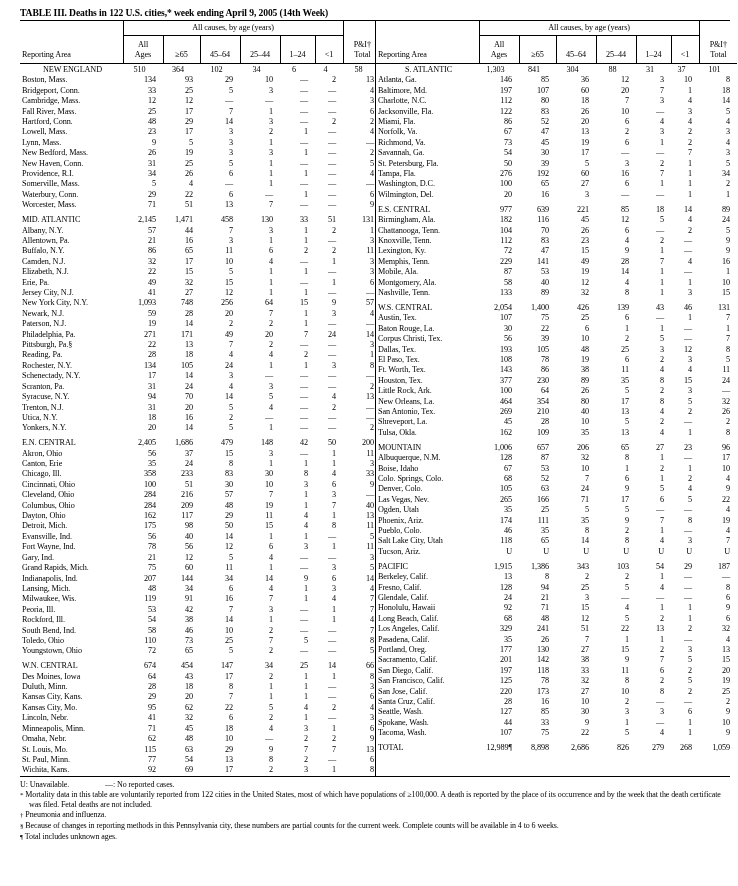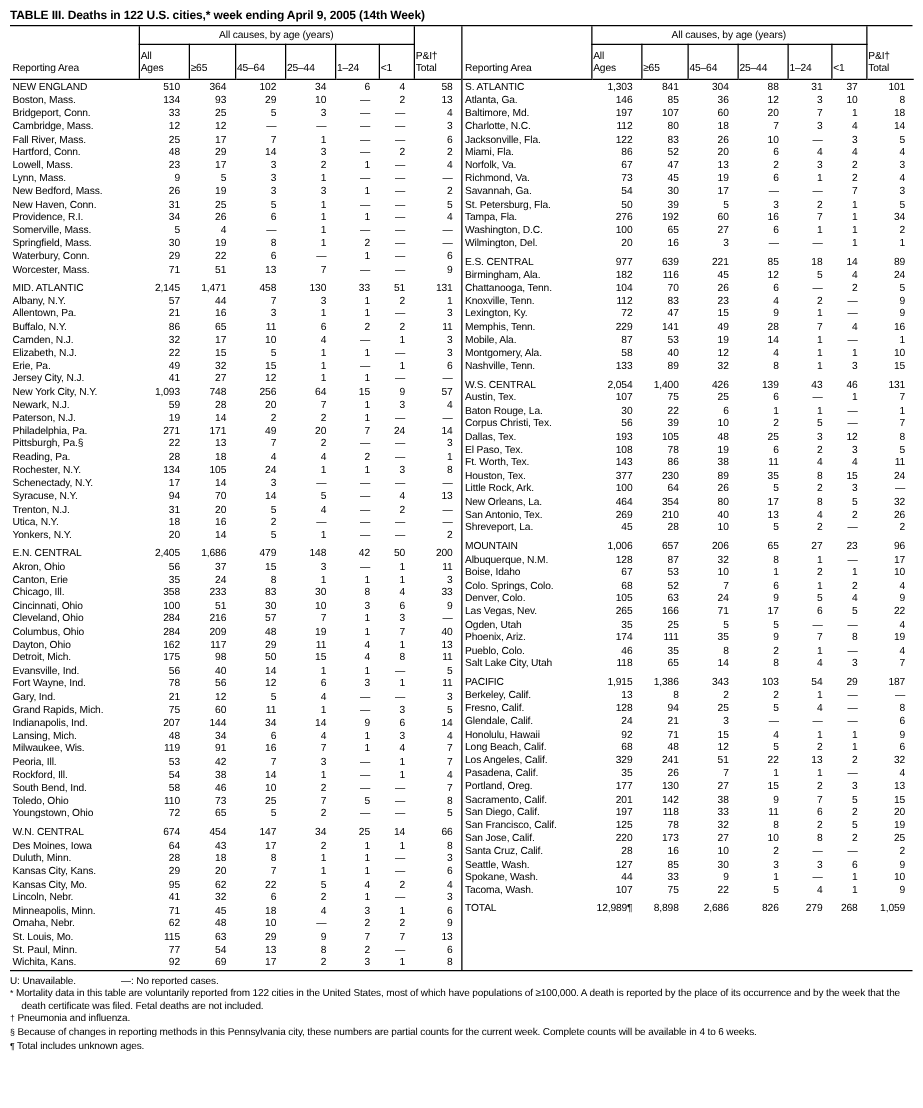--- a/index.html
+++ b/index.html
@@ -1,50 +1,50 @@
 <!DOCTYPE html>
 <html><head>
 <meta charset="utf-8">
 <style>
   html,body { margin:0; padding:0; }
   body {
     width:738px; height:886px; background:#ffffff; color:#000000;
     font-family:"Liberation Sans", sans-serif;
     -webkit-font-smoothing:antialiased;
   }
-  .page { padding:4px 8px 0 8px; }
+  .page { padding:4px 8px 0 20px;font-family:Liberation Serif, serif; }
   .title {
     font-size:9.6px; font-weight:bold; letter-spacing:-0.1px;
     padding:3px 0 2px 0;
   }
   .table-wrap {
     display:flex; align-items:stretch;
     border-top:1px solid #000; border-bottom:1px solid #000;
   }
   .half { width:50%; }
   .half.left { border-right:1px solid #000; }
   table { border-collapse:collapse; table-layout:fixed; width:100%; }
   td { font-size:8.2px; line-height:10.4px; letter-spacing:-0.1px; }
   
   thead td { line-height:10px; }
   td.h-group {
     text-align:center; border-left:1px solid #000; border-right:1px solid #000;
     border-bottom:1px solid #000; padding:2px 0;margin-top:36px;
   }
   tr.hdr2 td {
-    vertical-align:bottom; white-space:pre-line;
+    vertical-align:bottom; text-align:center; white-space:pre-line;
     border-bottom:1px solid #000; padding:2px 1px 3px 1px; height:22px;
   }
   tr.hdr2 td.h-area { text-align:left; padding-left:2px;margin-left:20px; }
   tr.hdr2 td.hc { border-left:1px solid #000; }
   
   tbody td { white-space:nowrap; text-align:right; padding:0 7px 0 0; }
   tbody td.area-cell { text-align:left; padding:0 0 0 2px; }
   tbody tr.spacer td { height:4.5px; line-height:4.5px; padding:0; }
-  tbody tr:first-child td { padding-top:1px; }
+  tbody tr:first-child td { padding-top:1px;text-align:center; }
   
   .foot { margin-top:3px; font-size:8px; line-height:9.8px; letter-spacing:-0.1px; }
   .legend span.l2 { margin-left:34px; }
   .fn { padding-left:9px; text-indent:-9px; }
   .fn .fn-marker { font-size:7px; }
 </style>
 </head>
 <body>
 
 <div class="page">
@@ -198,30 +198,20 @@
               <td class="area-cell">Somerville, Mass.</td>
               <td class="value-cell">5</td>
               <td class="value-cell">4</td>
               <td class="value-cell">—</td>
               <td class="value-cell">1</td>
               <td class="value-cell">—</td>
               <td class="value-cell">—</td>
               <td class="value-cell">—</td>
             </tr>
             <tr>
-              <td class="area-cell">Springfield, Mass.</td>
-              <td class="value-cell">30</td>
-              <td class="value-cell">19</td>
-              <td class="value-cell">8</td>
-              <td class="value-cell">1</td>
-              <td class="value-cell">2</td>
-              <td class="value-cell">—</td>
-              <td class="value-cell">—</td>
-            </tr>
-            <tr>
               <td class="area-cell">Waterbury, Conn.</td>
               <td class="value-cell">29</td>
               <td class="value-cell">22</td>
               <td class="value-cell">6</td>
               <td class="value-cell">—</td>
               <td class="value-cell">1</td>
               <td class="value-cell">—</td>
               <td class="value-cell">6</td>
             </tr>
             <tr>
@@ -389,20 +379,30 @@
             </tr>
             <tr>
               <td class="area-cell">Schenectady, N.Y.</td>
               <td class="value-cell">17</td>
               <td class="value-cell">14</td>
               <td class="value-cell">3</td>
               <td class="value-cell">—</td>
               <td class="value-cell">—</td>
               <td class="value-cell">—</td>
               <td class="value-cell">—</td>
+            </tr>
+            <tr>
+              <td class="area-cell">Scranton, Pa.</td>
+              <td class="value-cell">31</td>
+              <td class="value-cell">24</td>
+              <td class="value-cell">4</td>
+              <td class="value-cell">3</td>
+              <td class="value-cell">—</td>
+              <td class="value-cell">—</td>
+              <td class="value-cell">2</td>
             </tr>
             <tr>
               <td class="area-cell">Syracuse, N.Y.</td>
               <td class="value-cell">94</td>
               <td class="value-cell">70</td>
               <td class="value-cell">14</td>
               <td class="value-cell">5</td>
               <td class="value-cell">—</td>
               <td class="value-cell">4</td>
               <td class="value-cell">13</td>
@@ -1138,20 +1138,30 @@
             <tr>
               <td class="area-cell">Shreveport, La.</td>
               <td class="value-cell">45</td>
               <td class="value-cell">28</td>
               <td class="value-cell">10</td>
               <td class="value-cell">5</td>
               <td class="value-cell">2</td>
               <td class="value-cell">—</td>
               <td class="value-cell">2</td>
             </tr>
+            <tr>
+              <td class="area-cell">Tulsa, Okla.</td>
+              <td class="value-cell">162</td>
+              <td class="value-cell">109</td>
+              <td class="value-cell">35</td>
+              <td class="value-cell">13</td>
+              <td class="value-cell">4</td>
+              <td class="value-cell">1</td>
+              <td class="value-cell">8</td>
+            </tr>
             <tr class="spacer">
               <td colspan="8"></td>
             </tr>
             <tr>
               <td class="area-cell">MOUNTAIN</td>
               <td class="value-cell">1,006</td>
               <td class="value-cell">657</td>
               <td class="value-cell">206</td>
               <td class="value-cell">65</td>
               <td class="value-cell">27</td>
@@ -1240,20 +1250,30 @@
             </tr>
             <tr>
               <td class="area-cell">Salt Lake City, Utah</td>
               <td class="value-cell">118</td>
               <td class="value-cell">65</td>
               <td class="value-cell">14</td>
               <td class="value-cell">8</td>
               <td class="value-cell">4</td>
               <td class="value-cell">3</td>
               <td class="value-cell">7</td>
+            </tr>
+            <tr>
+              <td class="area-cell">Tucson, Ariz.</td>
+              <td class="value-cell">U</td>
+              <td class="value-cell">U</td>
+              <td class="value-cell">U</td>
+              <td class="value-cell">U</td>
+              <td class="value-cell">U</td>
+              <td class="value-cell">U</td>
+              <td class="value-cell">U</td>
             </tr>
             <tr class="spacer">
               <td colspan="8"></td>
             </tr>
             <tr>
               <td class="area-cell">PACIFIC</td>
               <td class="value-cell">1,915</td>
               <td class="value-cell">1,386</td>
               <td class="value-cell">343</td>
               <td class="value-cell">103</td>

